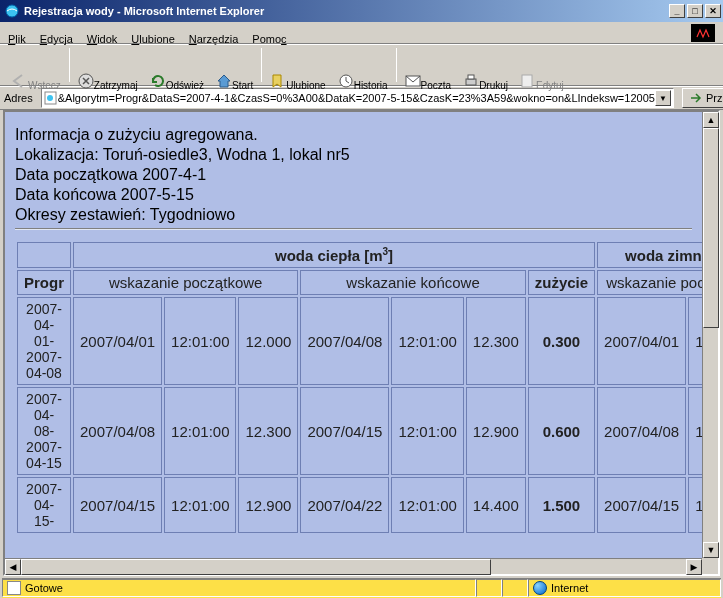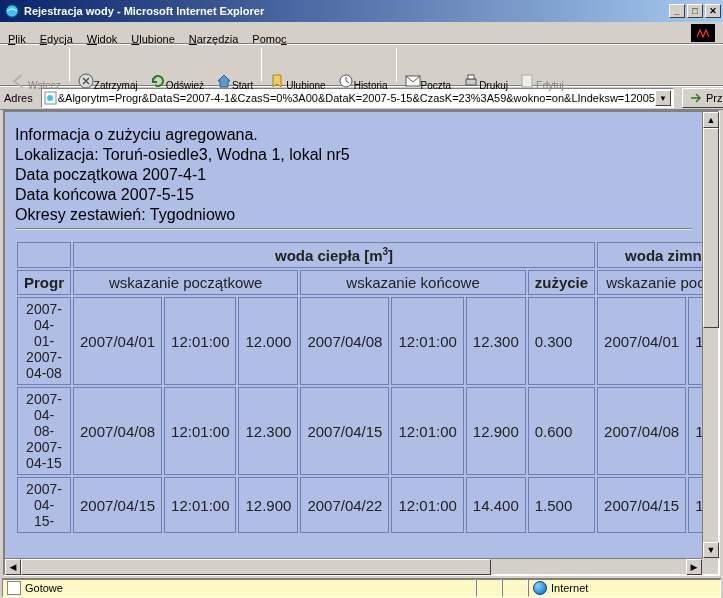--- a/index.html
+++ b/index.html
@@ -150,21 +150,21 @@
   table.data th, table.data td {
     background: #b0bee6;
     border: 1px solid #6e7fb3;
     padding: 3px 6px;
     font-size: 15px;
     text-align: center;
     color: #222;
     white-space: nowrap;
   }
   table.data th { font-weight: bold; }
-  table.data td.bold { font-weight: normal; text-align: left; }
+  table.data td.bold { font-weight: bold; text-align: center; }
   table.data td.period { font-size: 14px; }
   sup { font-size: 10px; }
   .scroll-v {
     position: absolute; top:0; right:0; bottom:16px; width:16px;
     background: #d4d0c8;
     border-left: 1px solid #808080;
   }
   .scroll-h {
     position: absolute; left:0; right:16px; bottom:0; height:16px;
     background: #d4d0c8;
@@ -196,21 +196,21 @@
     border-color: #fff #404040 #404040 #fff;
   }
   .corner {
     position: absolute; right:0; bottom:0; width:16px; height:16px;
     background:#d4d0c8;
   }
   .statusbar {
     position: absolute;
     bottom: 0; left: 2px; right: 2px;
     height: 20px;
-    background: #fef9c3;
+    background: #fde047;
     display: flex;
     border-top: 1px solid #808080;
   }
   .status-cell {
     border: 1px solid;
     border-color: #808080 #fff #fff #808080;
     height: 18px;
     display: flex;
     align-items: center;
     padding: 0 4px;

